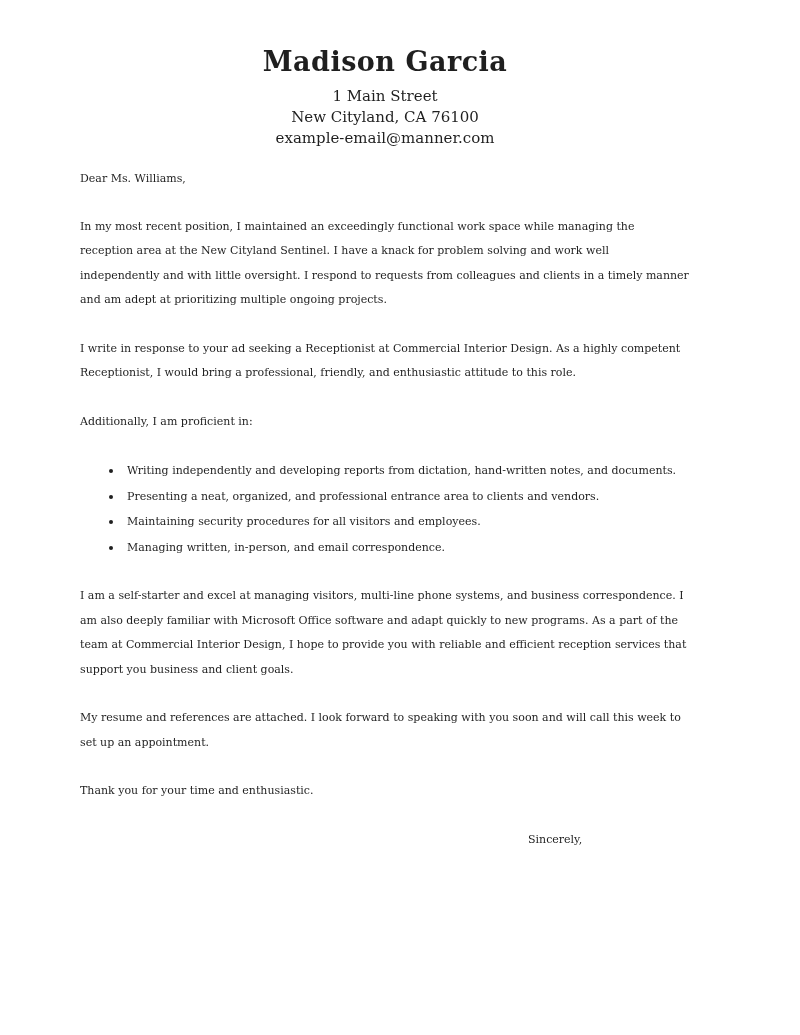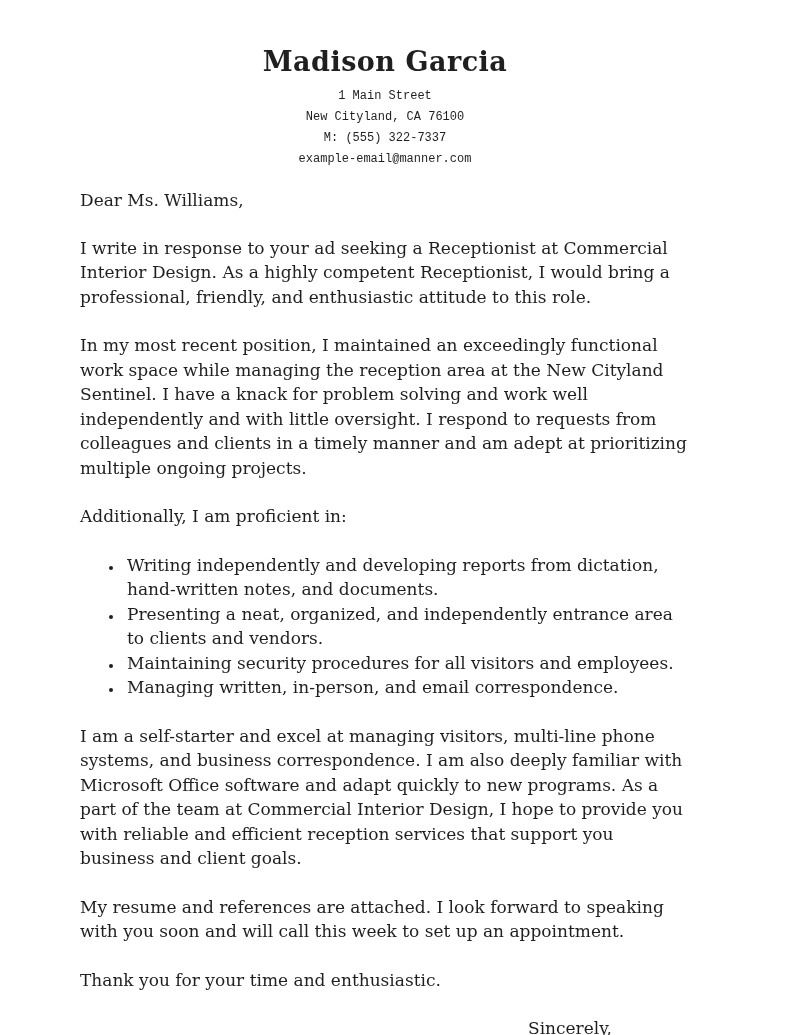--- a/index.html
+++ b/index.html
@@ -25,26 +25,25 @@
     text-align: center;
     margin-bottom: 18px;
   }
   .sender-name {
     font-size: 27px;
     font-weight: 700;
     margin: 0 0 9px 0;
     letter-spacing: 0.5px;
   }
   .contact-line {
-    font-size: 12px;
+    font-size: 15px;
     line-height: 21px;
-    font-family: Liberation Mono, monospace;
   }
   .body-text {
-    font-size: 17px;
+    font-size: 11px;
     line-height: 24.5px;
   }
   p.para {
     margin: 0 0 24px 0;
   }
   p.salutation {
     margin: 0 0 23px 0;
   }
   ul.proficiency-list {
     margin: 0 0 24px 0;
@@ -65,36 +64,35 @@
 </style>
 </head>
 <body>
 
 <div class="page">
 
   <div class="letter-header">
     <div class="sender-name">Madison Garcia</div>
     <div class="contact-line">1 Main Street</div>
     <div class="contact-line">New Cityland, CA 76100</div>
-    <div class="contact-line">M: (555) 322-7337</div>
     <div class="contact-line">example-email@manner.com</div>
   </div>
 
   <div class="body-text">
     <p class="salutation">Dear Ms. Williams,</p>
 
+    <p class="para">In my most recent position, I maintained an exceedingly functional work space while managing the reception area at the New Cityland Sentinel. I have a knack for problem solving and work well independently and with little oversight. I respond to requests from colleagues and clients in a timely manner and am adept at prioritizing multiple ongoing projects.</p>
+
     <p class="para">I write in response to your ad seeking a Receptionist at Commercial Interior Design. As a highly competent Receptionist, I would bring a professional, friendly, and enthusiastic attitude to this role.</p>
-
-    <p class="para">In my most recent position, I maintained an exceedingly functional work space while managing the reception area at the New Cityland Sentinel. I have a knack for problem solving and work well independently and with little oversight. I respond to requests from colleagues and clients in a timely manner and am adept at prioritizing multiple ongoing projects.</p>
 
     <p class="para">Additionally, I am proficient in:</p>
 
     <ul class="proficiency-list">
       <li>Writing independently and developing reports from dictation, hand-written notes, and documents.</li>
-      <li>Presenting a neat, organized, and independently entrance area to clients and vendors.</li>
+      <li>Presenting a neat, organized, and professional entrance area to clients and vendors.</li>
       <li>Maintaining security procedures for all visitors and employees.</li>
       <li>Managing written, in-person, and email correspondence.</li>
     </ul>
 
     <p class="para">I am a self-starter and excel at managing visitors, multi-line phone systems, and business correspondence. I am also deeply familiar with Microsoft Office software and adapt quickly to new programs. As a part of the team at Commercial Interior Design, I hope to provide you with reliable and efficient reception services that support you business and client goals.</p>
 
     <p class="para">My resume and references are attached. I look forward to speaking with you soon and will call this week to set up an appointment.</p>
 
     <p class="para">Thank you for your time and enthusiastic.</p>
 

